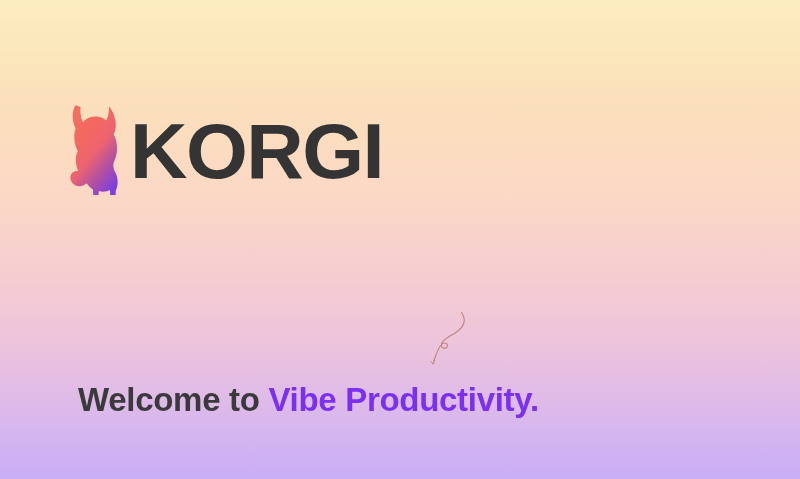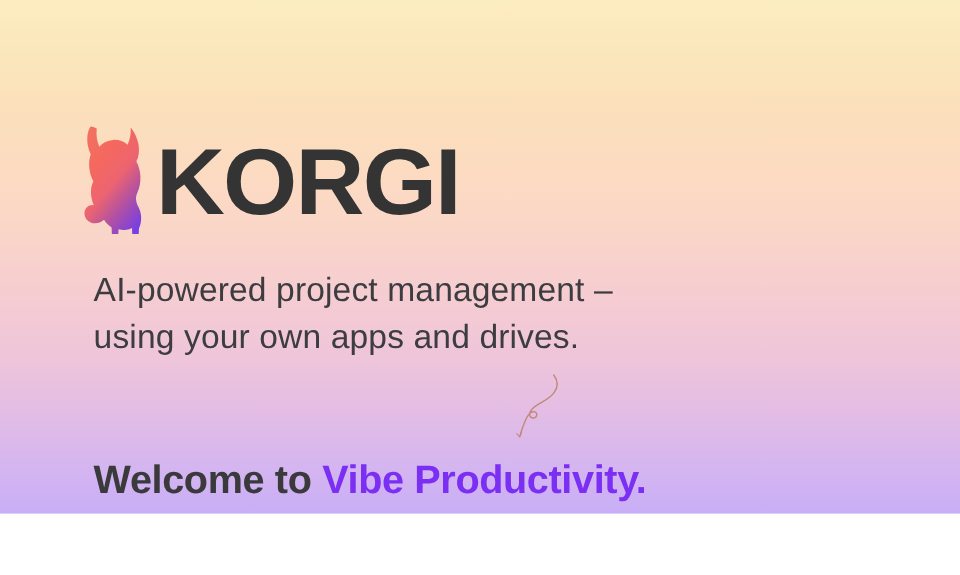--- a/index.html
+++ b/index.html
@@ -9,21 +9,21 @@
   body {
     width: 800px;
     height: 479px;
     overflow: hidden;
     font-family: "Liberation Sans", sans-serif;
   }
 
   #hero {
     position: relative;
     width: 800px;
-    height: 428px;
+    height: 479px;
     background: linear-gradient(
       to bottom,
       #fcedc1 0%,
       #fbe7bc 10%,
       #fbe0bb 21%,
       #fcdcc0 31%,
       #fbd8c6 41%,
       #f8d2cc 50%,
       #f4cbd3 60%,
       #eec5da 70%,
@@ -161,24 +161,20 @@
           C7.0,30.8 7.4,27.0 8.6,23.6
           C6.4,19.2 5.3,13.8 5.8,8.6
           C6.2,5.0 7.2,2.2 8.6,0.2
           C9.9,0.6 11.8,1.1 13.6,2.0 Z"></path>
       </svg>
     </span>
 
     <span id="wordmark">KORGI</span>
   </div>
 
-  <div id="tagline">
-    <span class="line">AI-powered project management –</span>
-    <span class="line">using your own apps and drives.</span>
-  </div>
 
   <span>
     <svg id="flourish" viewBox="0 0 50 58" xmlns="http://www.w3.org/2000/svg" aria-hidden="true">
       <path d="M36.5,2.5
                C40.2,7.5 40.0,13.0 36.6,17.4
                C33.4,21.6 28.6,24.0 24.2,26.6
                C20.6,28.7 17.6,31.0 16.6,33.8
                C15.8,36.1 16.9,38.0 18.9,38.3
                C20.7,38.6 22.2,37.4 22.3,35.7
                C22.4,34.1 21.2,32.9 19.6,33.0

